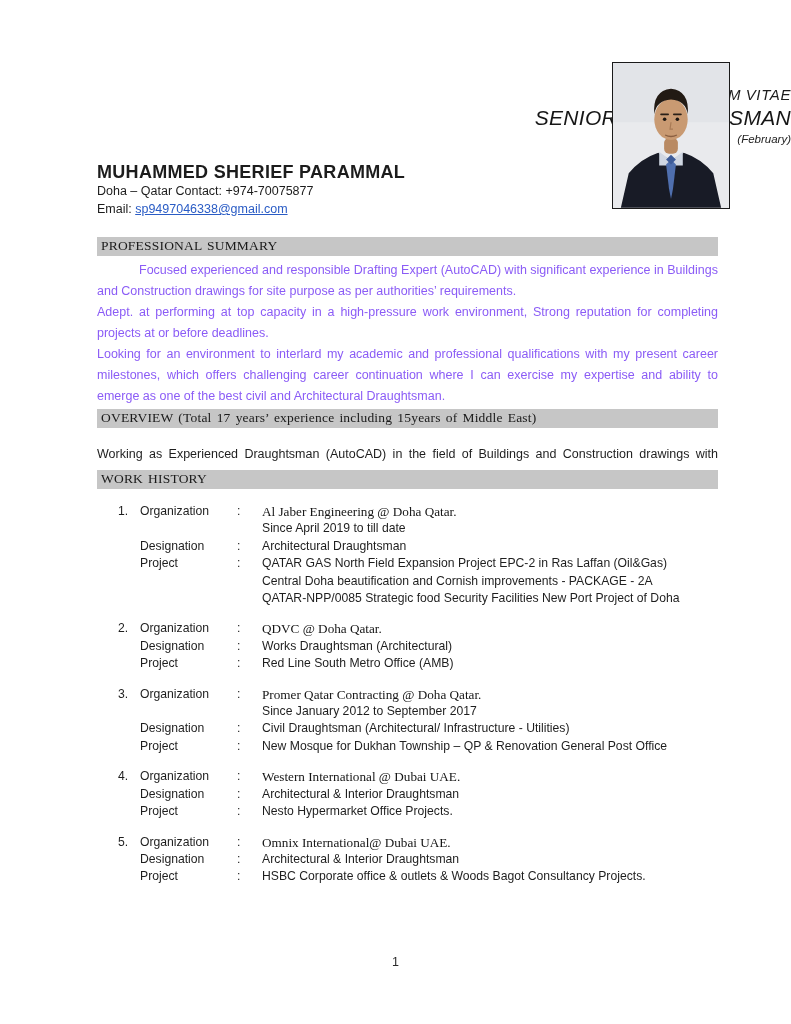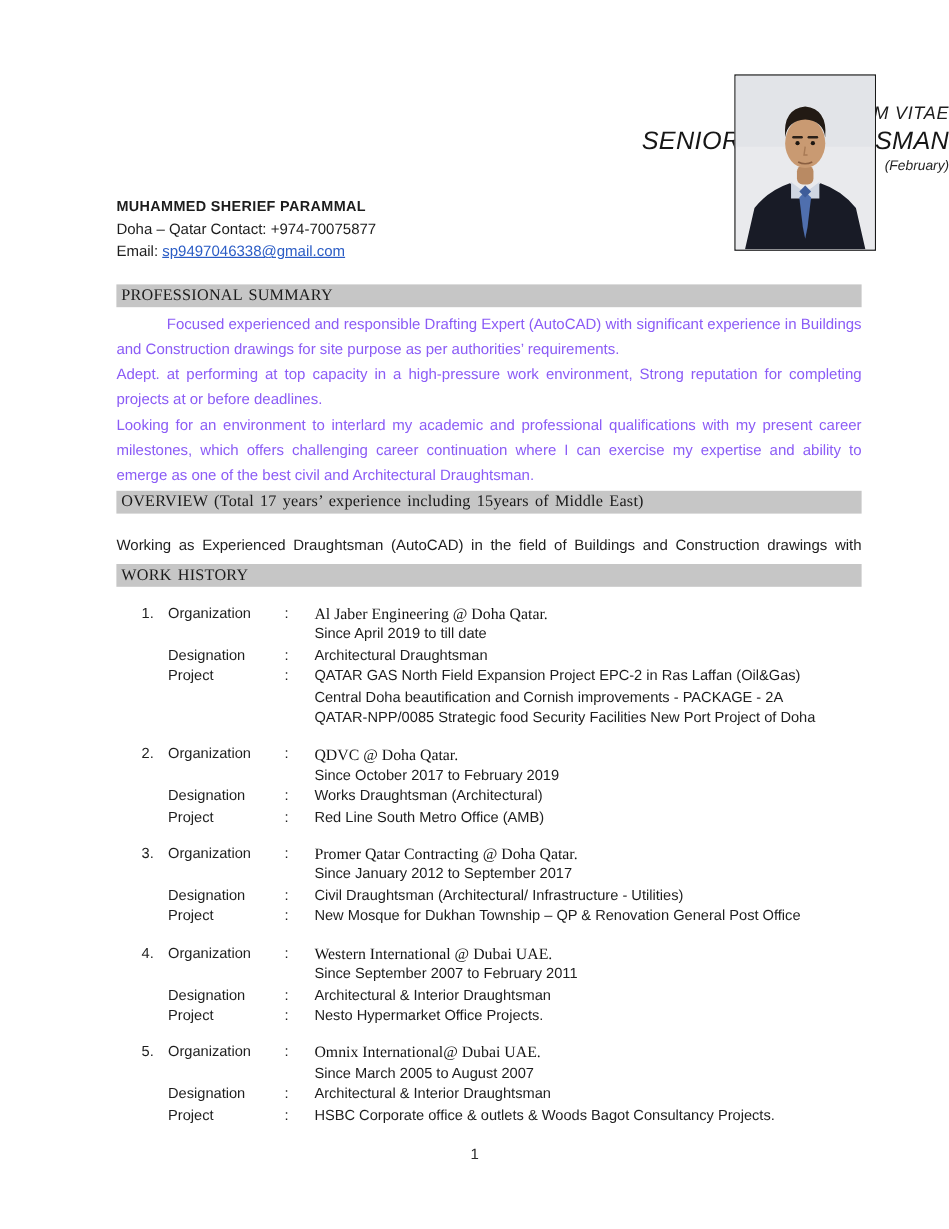--- a/index.html
+++ b/index.html
@@ -60,21 +60,21 @@
     position: absolute;
     left: 97px;
     top: 163px;
     width: 480px;
     font-size: 12.5px;
     line-height: 18.5px;
   }
   .person-name {
     font-weight: bold;
     letter-spacing: 0.3px;
-    font-size: 12px;
+    font-size: 18px;
   }
   .email-link {
     color: #2a5cc5;
     text-decoration: underline;
     cursor: pointer;
   }
 
   
   .section-bar {
     background: #c6c6c6;
@@ -249,26 +249,20 @@
 
       <div class="wh-entry">
         <div class="wh-row">
           <span class="wh-num">2.</span>
           <span class="wh-label">Organization</span>
           <span class="wh-colon">:</span>
           <span class="wh-value wh-org">QDVC @ Doha Qatar.</span>
         </div>
         <div class="wh-row">
           <span class="wh-num"></span>
-            <span class="wh-label"></span>
-            <span class="wh-colon"></span>
-          <span class="wh-value">Since October 2017 to February 2019</span>
-        </div>
-        <div class="wh-row">
-          <span class="wh-num"></span>
           <span class="wh-label">Designation</span>
           <span class="wh-colon">:</span>
           <span class="wh-value">Works Draughtsman (Architectural)</span>
         </div>
         <div class="wh-row">
           <span class="wh-num"></span>
           <span class="wh-label">Project</span>
           <span class="wh-colon">:</span>
           <span class="wh-value">Red Line South Metro Office (AMB)</span>
         </div>
@@ -308,26 +302,20 @@
 
       <div class="wh-entry">
         <div class="wh-row">
           <span class="wh-num">4.</span>
           <span class="wh-label">Organization</span>
           <span class="wh-colon">:</span>
           <span class="wh-value wh-org">Western International @ Dubai UAE.</span>
         </div>
         <div class="wh-row">
           <span class="wh-num"></span>
-            <span class="wh-label"></span>
-            <span class="wh-colon"></span>
-          <span class="wh-value">Since September 2007 to February 2011</span>
-        </div>
-        <div class="wh-row">
-          <span class="wh-num"></span>
           <span class="wh-label">Designation</span>
           <span class="wh-colon">:</span>
           <span class="wh-value">Architectural &amp; Interior Draughtsman</span>
         </div>
         <div class="wh-row">
           <span class="wh-num"></span>
           <span class="wh-label">Project</span>
           <span class="wh-colon">:</span>
           <span class="wh-value">Nesto Hypermarket Office  Projects.</span>
         </div>
@@ -337,21 +325,20 @@
         <div class="wh-row">
           <span class="wh-num">5.</span>
           <span class="wh-label">Organization</span>
           <span class="wh-colon">:</span>
           <span class="wh-value wh-org">Omnix International@ Dubai UAE.</span>
         </div>
         <div class="wh-row">
           <span class="wh-num"></span>
             <span class="wh-label"></span>
             <span class="wh-colon"></span>
-          <span class="wh-value">Since March 2005 to August 2007</span>
         </div>
         <div class="wh-row">
           <span class="wh-num"></span>
           <span class="wh-label">Designation</span>
           <span class="wh-colon">:</span>
           <span class="wh-value">Architectural &amp; Interior Draughtsman</span>
         </div>
         <div class="wh-row">
           <span class="wh-num"></span>
           <span class="wh-label">Project</span>

